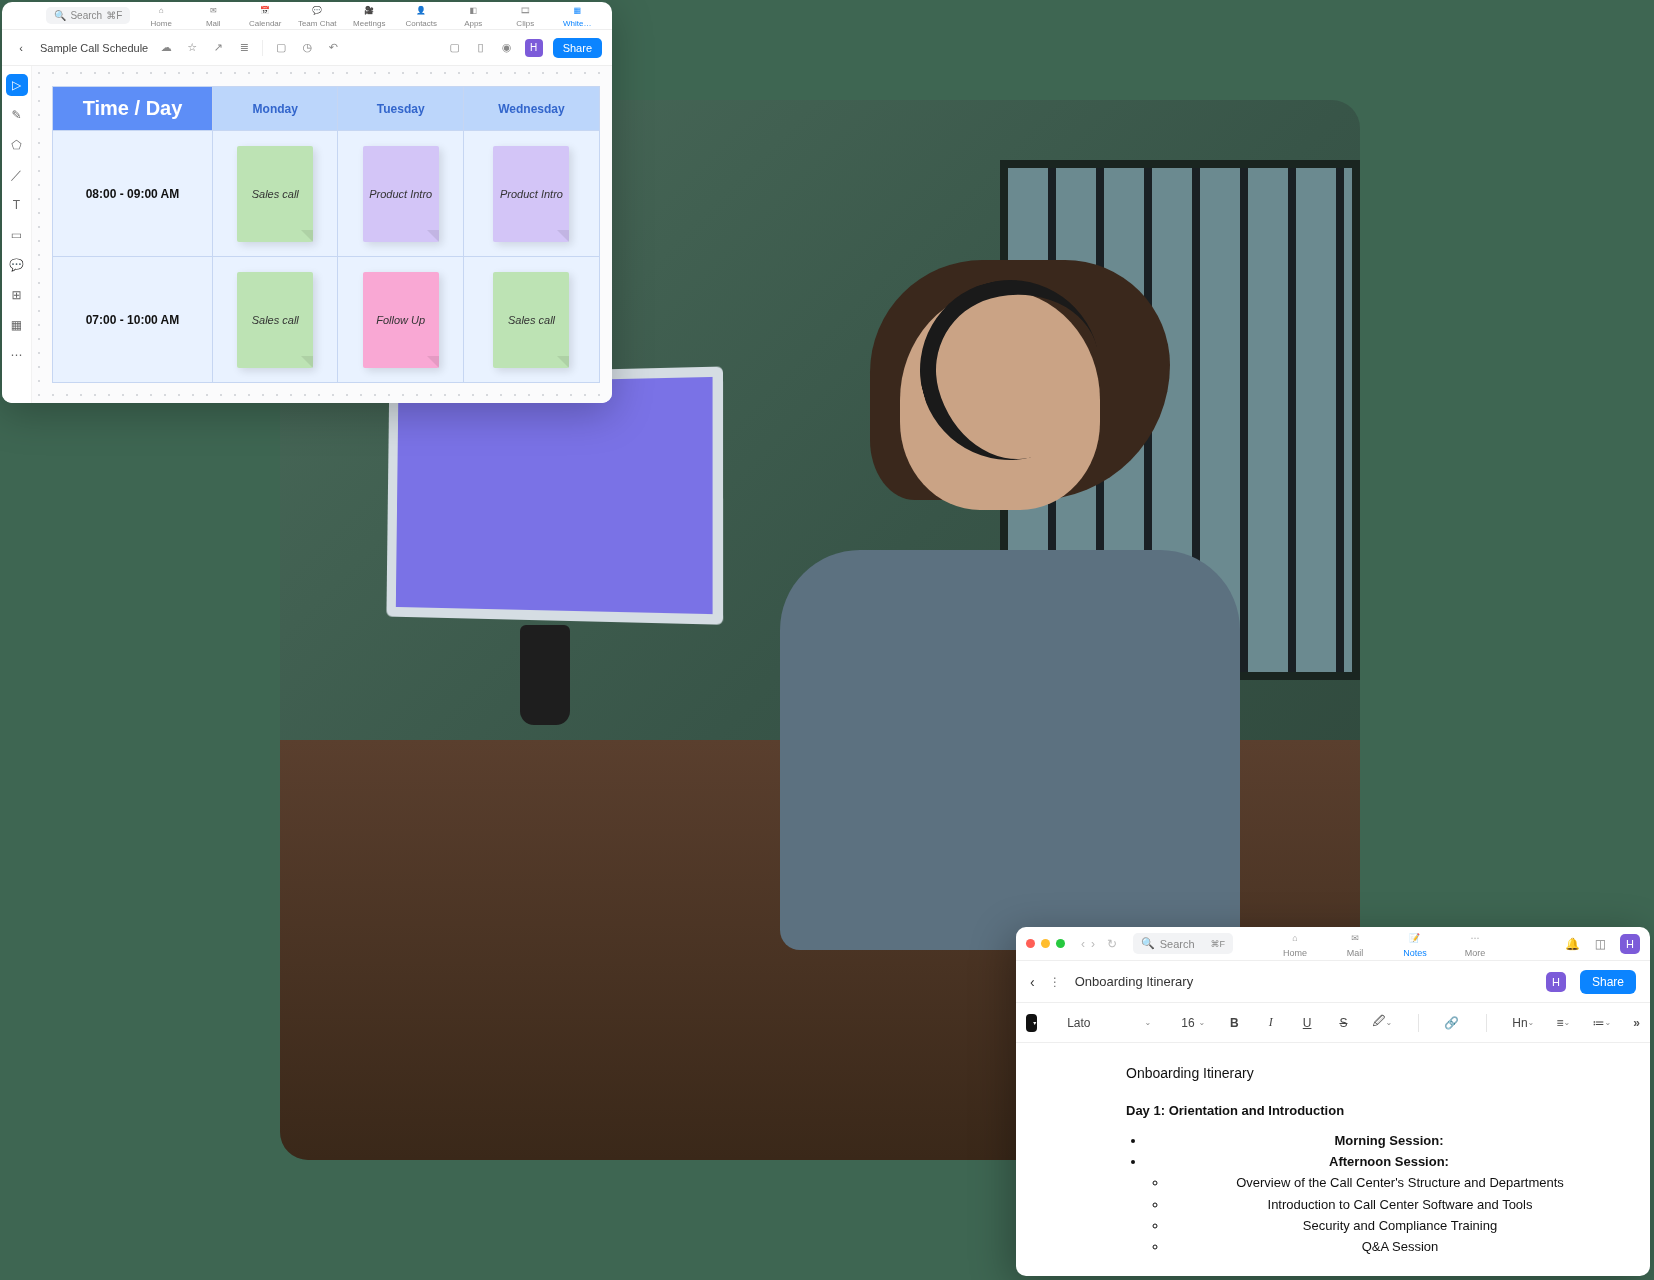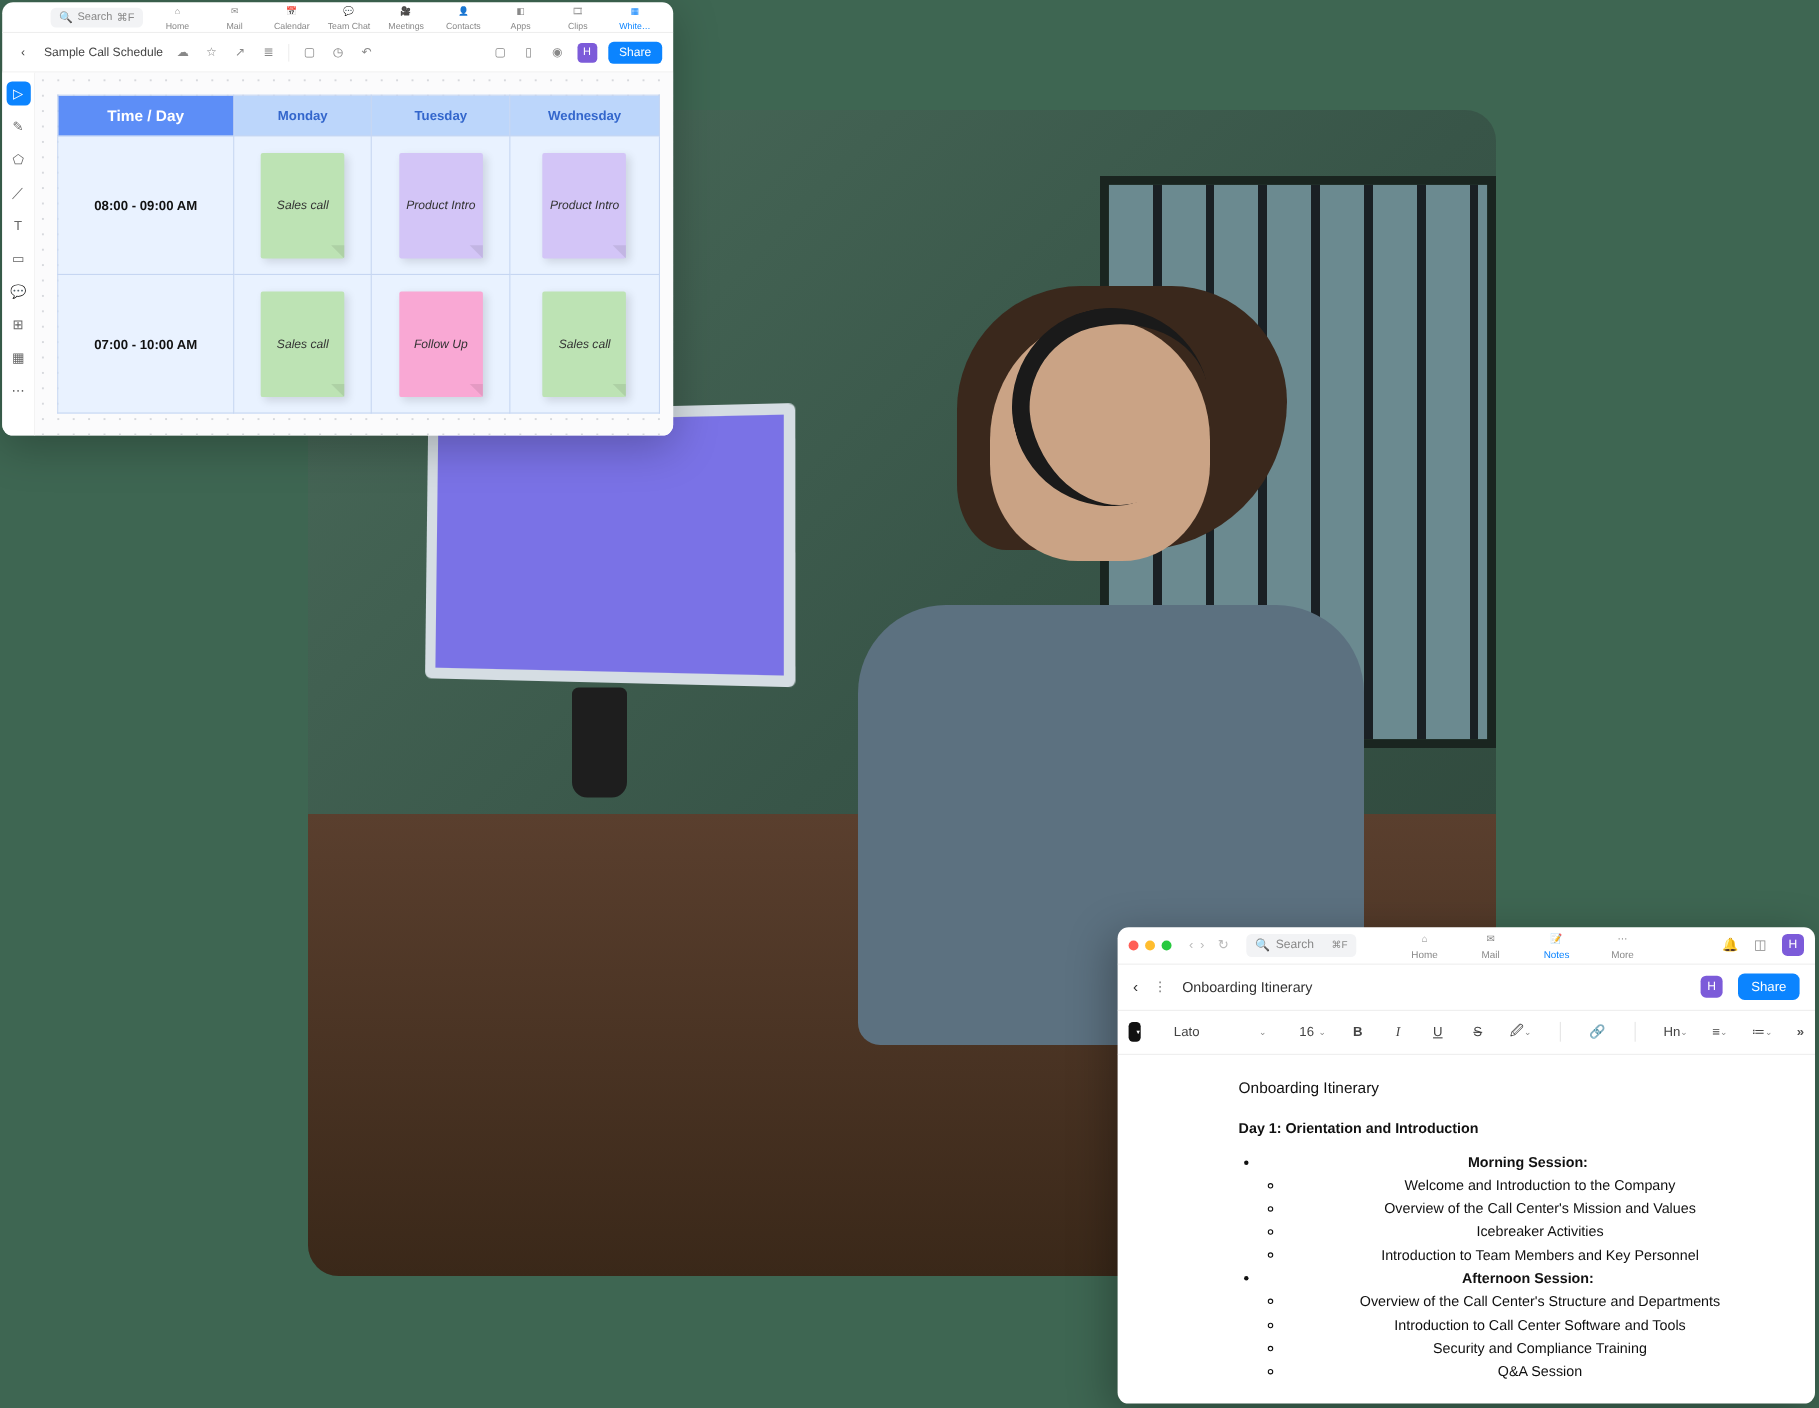--- a/index.html
+++ b/index.html
@@ -35,21 +35,21 @@
 .wb-titlebar .ticon { width: 16px; height: 16px; color: #888; display: flex; align-items: center; justify-content: center; cursor: pointer; }
 .wb-titlebar .spacer { flex: 1; }
 .wb-titlebar .share { background: #0b84ff; color: #fff; border-radius: 5px; padding: 4px 10px; font-size: 11px; cursor: pointer; }
 .wb-titlebar .avatar { width: 18px; height: 18px; border-radius: 4px; background: #7c5bd9; color: #fff; font-size: 10px; display: flex; align-items: center; justify-content: center; }
 .wb-body { display: flex; }
 .wb-tools { width: 30px; background: #fff; border-right: 1px solid #f2f2f2; padding: 8px 0; display: flex; flex-direction: column; align-items: center; gap: 8px; }
 .wb-tool { width: 22px; height: 22px; border-radius: 5px; display: flex; align-items: center; justify-content: center; color: #666; cursor: pointer; font-size: 12px; }
 .wb-tool.selected { background: #0b84ff; color: #fff; }
 .wb-canvas { flex: 1; background-image: radial-gradient(#d7d9dd 1px, transparent 1px); background-size: 14px 14px; background-color: #fbfbfc; padding: 20px 12px 20px 20px; }
 .wb-table { border: 1px solid #c6d6f2; border-collapse: collapse; width: 100%; }
-.wb-table th { background: #5d8ef7; color: #fff; font-weight: 700; padding: 10px 8px; font-size: 14px; border: 1px solid #c6d6f2; }
+.wb-table th { background: #5d8ef7; color: #fff; font-weight: 700; padding: 10px 8px; font-size: 20px; border: 1px solid #c6d6f2; }
 .wb-table th.day { background: #bcd6fb; color: #3366cc; font-weight: 600; font-size: 12px; }
 .wb-table td { border: 1px solid #c6d6f2; background: #e9f2ff; height: 126px; text-align: center; vertical-align: middle; }
 .wb-table td.time-cell { font-size: 12px; font-weight: 700; color: #111; width: 160px; }
 .sticky { display: inline-block; width: 76px; height: 96px; border-radius: 2px; line-height: 96px; font-size: 11px; color: #333; box-shadow: 3px 3px 8px rgba(0,0,0,.12); position: relative; font-style: italic; }
 .sticky::after { content: ""; position: absolute; right: 0; bottom: 0; width: 0; height: 0; border-left: 12px solid transparent; border-top: 12px solid rgba(0,0,0,.08); }
 .sticky.green { background: #bde3b4; }
 .sticky.purple { background: #d3c5f7; }
 .sticky.blue { background: #f9a8d4; }
 
 
@@ -295,28 +295,20 @@
       </span>
     <span class="tbtn">≡<span class="caret-sm">⌄</span></span>
     <span class="tbtn">≔<span class="caret-sm">⌄</span></span>
     <span class="overflow">»</span>
   </div>
   <div class="nt-content">
     <div class="doc-title">Onboarding Itinerary</div>
     <div class="day">Day 1: Orientation and Introduction</div>
     <ul id="nt-sessions">
         <li class="session">Morning Session:</li>
-        <li style="list-style: none; margin: 0px; padding: 0px;">
-          <ul class="inner">
-            <li>Welcome and Introduction to the Company</li>
-            <li>Overview of the Call Center's Mission and Values</li>
-            <li>Icebreaker Activities</li>
-            <li>Introduction to Team Members and Key Personnel</li>
-          </ul>
-        </li>
         <li class="session">Afternoon Session:</li>
         <li style="list-style: none; margin: 0px; padding: 0px;">
           <ul class="inner">
             <li>Overview of the Call Center's Structure and Departments</li>
             <li>Introduction to Call Center Software and Tools</li>
             <li>Security and Compliance Training</li>
             <li>Q&amp;A Session</li>
           </ul>
         </li>
       </ul>

